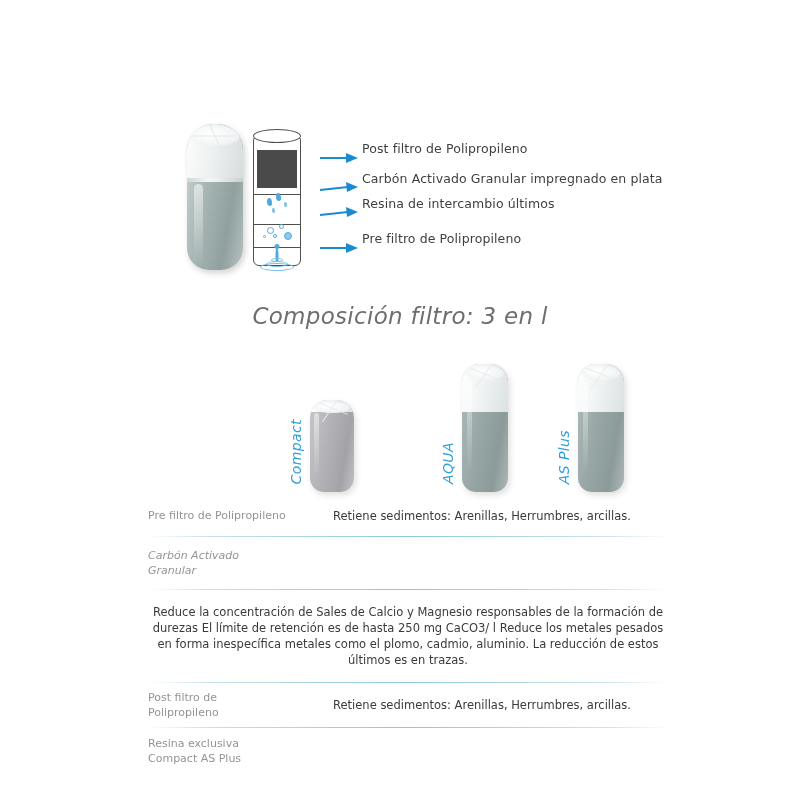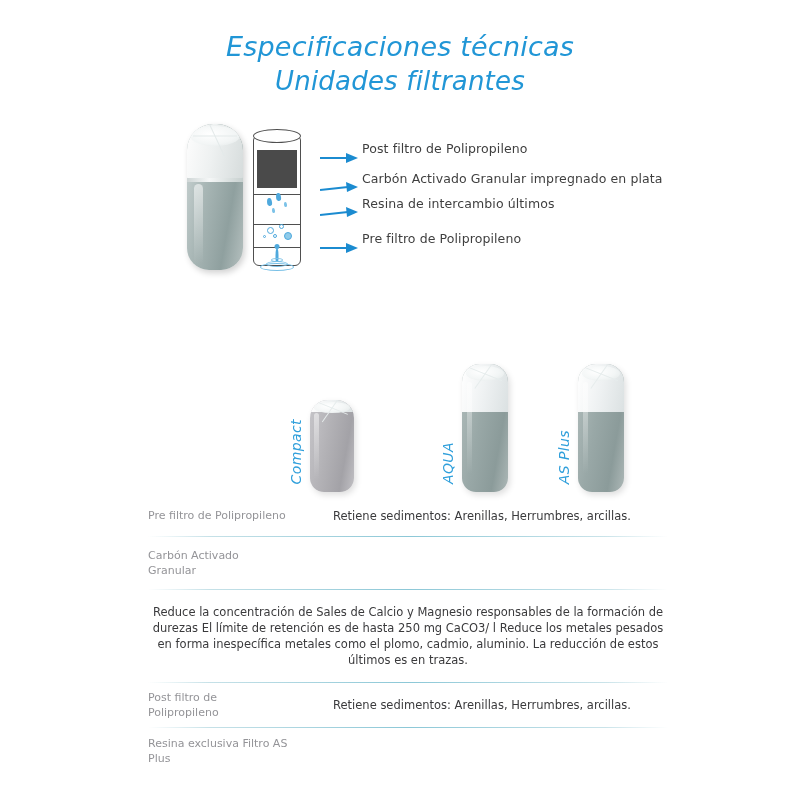--- a/index.html
+++ b/index.html
@@ -220,24 +220,20 @@
     line-height: 16px;
     color: #3a3a3c;
     padding: 0 4px;
   }
 </style>
 </head>
 <body>
 
 <div class="page">
 
-  <div class="header">
-    <div class="line">Especificaciones técnicas</div>
-    <div class="line line2">Unidades filtrantes</div>
-  </div>
 
   <div class="diagram">
 
     <div class="photo-cartridge">
       <div class="cap">
         <div class="cap-top"></div>
       </div>
       <div class="cap-ring"></div>
       <div class="gloss"></div>
     </div>
@@ -302,20 +298,21 @@
 
     <div class="callout" style="top:123px;">
       <svg class="arrow" width="38" height="14" viewBox="0 0 38 14">
         <line x1="0" y1="7" x2="28" y2="7" stroke="#1b8bd0" stroke-width="2"></line>
         <polygon points="26,2 38,7 26,12" fill="#1b8bd0"></polygon>
       </svg>
       <div class="label">Pre filtro de Polipropileno</div>
     </div>
   </div>
 
+  <div class="comp-title">Composición filtro: 3 en l</div>
 
   <div class="bottles">
 
     <div class="bottle-group" style="left:288px;">
       <div class="vlabel" style="left:0; bottom:8px;">Compact</div>
       <div class="bottle" style="left:22px; width:44px; height:92px; background:linear-gradient(100deg,#c6c5c9 0%,#b3b2b6 40%,#a3a2a7 75%,#c2c1c5 100%);">
         <div class="b-cap" style="height:12px;">
           <div class="b-captop" style="height:11px;"></div>
         </div>
         <div class="b-gloss"></div>
@@ -344,35 +341,35 @@
   </div>
 
   <div class="table">
 
     <div class="trow" style="height:40px;">
       <div class="tlabel">Pre filtro de Polipropileno</div>
       <div class="tvalue">Retiene sedimentos: Arenillas, Herrumbres, arcillas.</div>
     </div>
     <div class="sep"></div>
 
-    <div class="trow" style="height:52px;">
+    <div class="trow" style="height:52px;font-style:italic;">
       <div class="tlabel">Carbón Activado Granular</div>
     </div>
     <div class="sep"></div>
 
     <div class="trow" style="height:92px;">
       <div class="tvalue">Reduce la concentración de Sales de Calcio y Magnesio responsables de la formación de durezas El límite de retención es de hasta 250 mg CaCO3/ l Reduce los metales pesados en forma inespecífica metales como el plomo, cadmio, aluminio. La reducción de estos últimos es en trazas.</div>
     </div>
     <div class="sep"></div>
 
     <div class="trow" style="height:44px;">
       <div class="tlabel">Post filtro de Polipropileno</div>
       <div class="tvalue">Retiene sedimentos: Arenillas, Herrumbres, arcillas.</div>
     </div>
     <div class="sep"></div>
 
     <div class="trow" style="height:46px;">
-      <div class="tlabel">Resina exclusiva Filtro AS Plus</div>
+      <div class="tlabel">Resina exclusiva Compact AS Plus</div>
     </div>
 
   </div>
 
 </div>
 
 </body></html>

